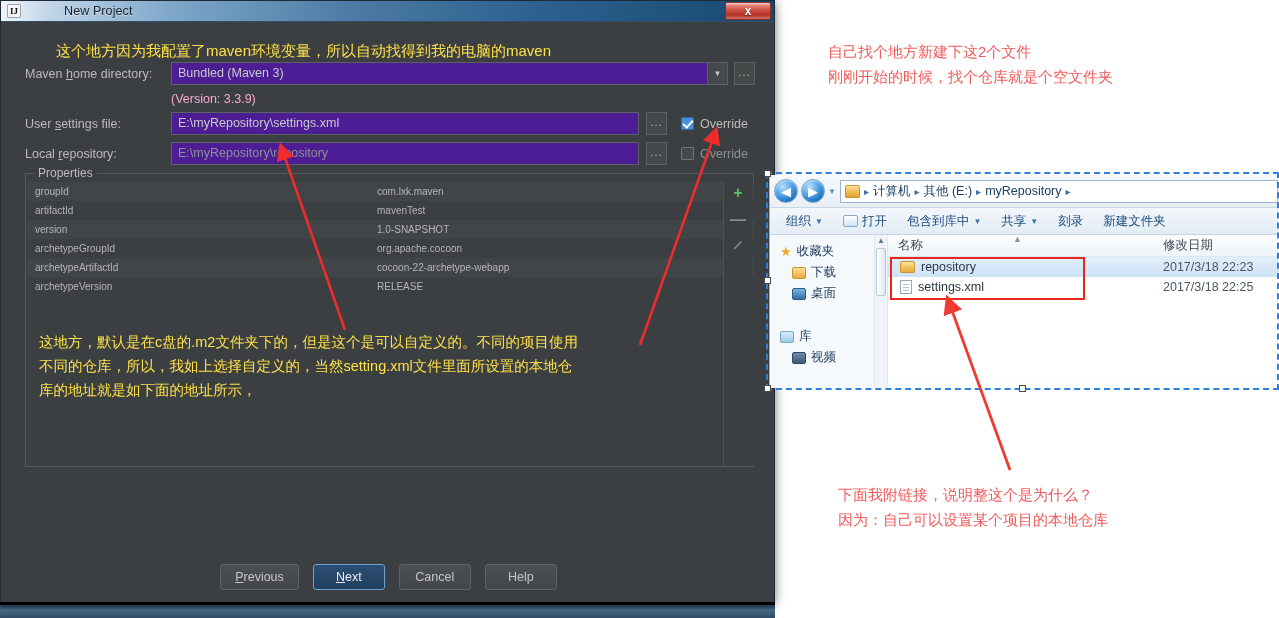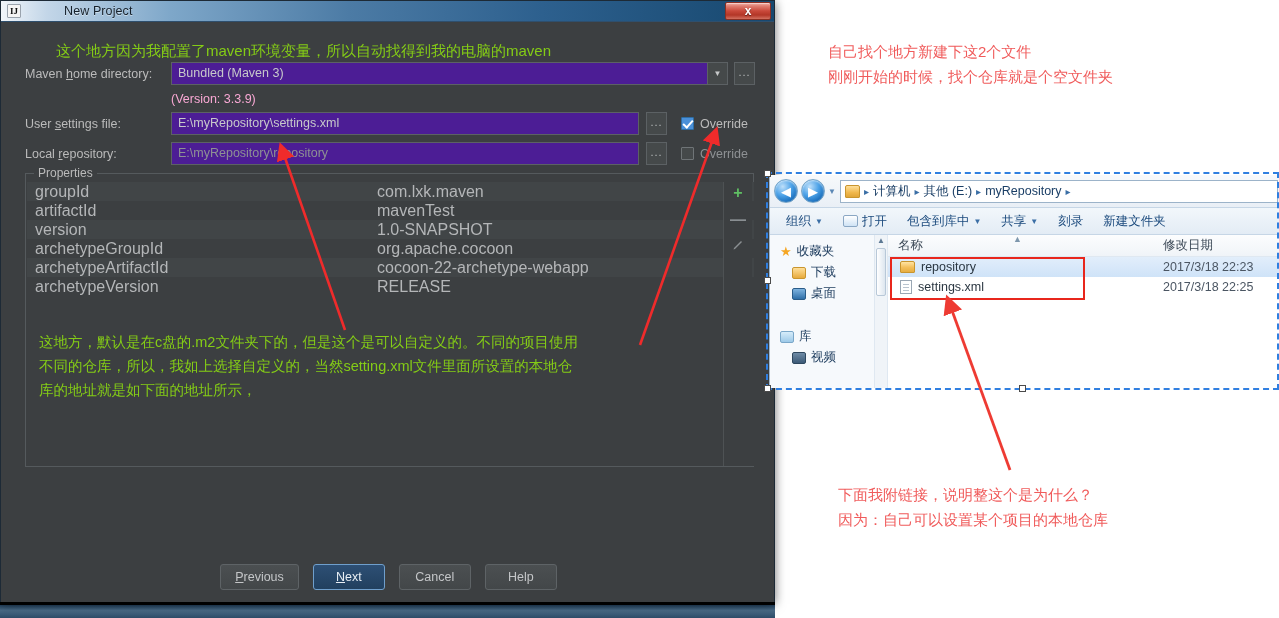--- a/index.html
+++ b/index.html
@@ -96,37 +96,37 @@
   
   .props-group {
     position:absolute; left:24px; top:151px; width:729px; height:294px;
     border:1px solid #555a5d;
   }
   .props-legend {
     position:absolute; left:8px; top:-8px; background:#3c3f41; padding:0 4px;
     color:#bbbbbb; font-size:12px;
   }
   .props-table { position:absolute; left:1px; top:8px; width:727px; height:284px; background:#3c3f41; }
-  .prop-row { display:flex; height:19px; align-items:center; font-size:16px; color:#b4b6b8; }
+  .prop-row { display:flex; height:19px; align-items:center; font-size:10px; color:#b4b6b8; }
   .prop-row.odd { background:#414547; }
   .prop-row.even { background:#3c3f41; }
   .prop-key { width:350px; padding-left:8px; }
   .prop-val { flex:1; }
   .props-actions {
     position:absolute; right:1px; top:8px; width:29px; height:284px;
     background:#3c3f41; border-left:1px solid #4e5254;
     display:flex; flex-direction:column; align-items:center; padding-top:2px; gap:9px;
   }
   .act { width:20px; height:18px; text-align:center; line-height:18px; font-size:16px; }
   .act.add { color:#5fbf63; font-weight:bold; }
   .act.rem { color:#8a8f92; font-weight:bold; }
 
   
   .ann {
-    position:absolute; color:#84cc16; font-size:14.5px; line-height:24px;
+    position:absolute; color:#fde047; font-size:14.5px; line-height:24px;
     font-family:"Liberation Sans","DejaVu Sans",sans-serif; white-space:pre-line;
   }
   .ann-top {
     left:55px; top:17px; font-size:15px; white-space:nowrap;
   }
   .ann-mid { left:38px; top:308px; width:730px; }
 
   
   .dlg-footer { position:absolute; left:0; bottom:12px; width:775px; display:flex; justify-content:center; gap:14px; }
   .btn {

